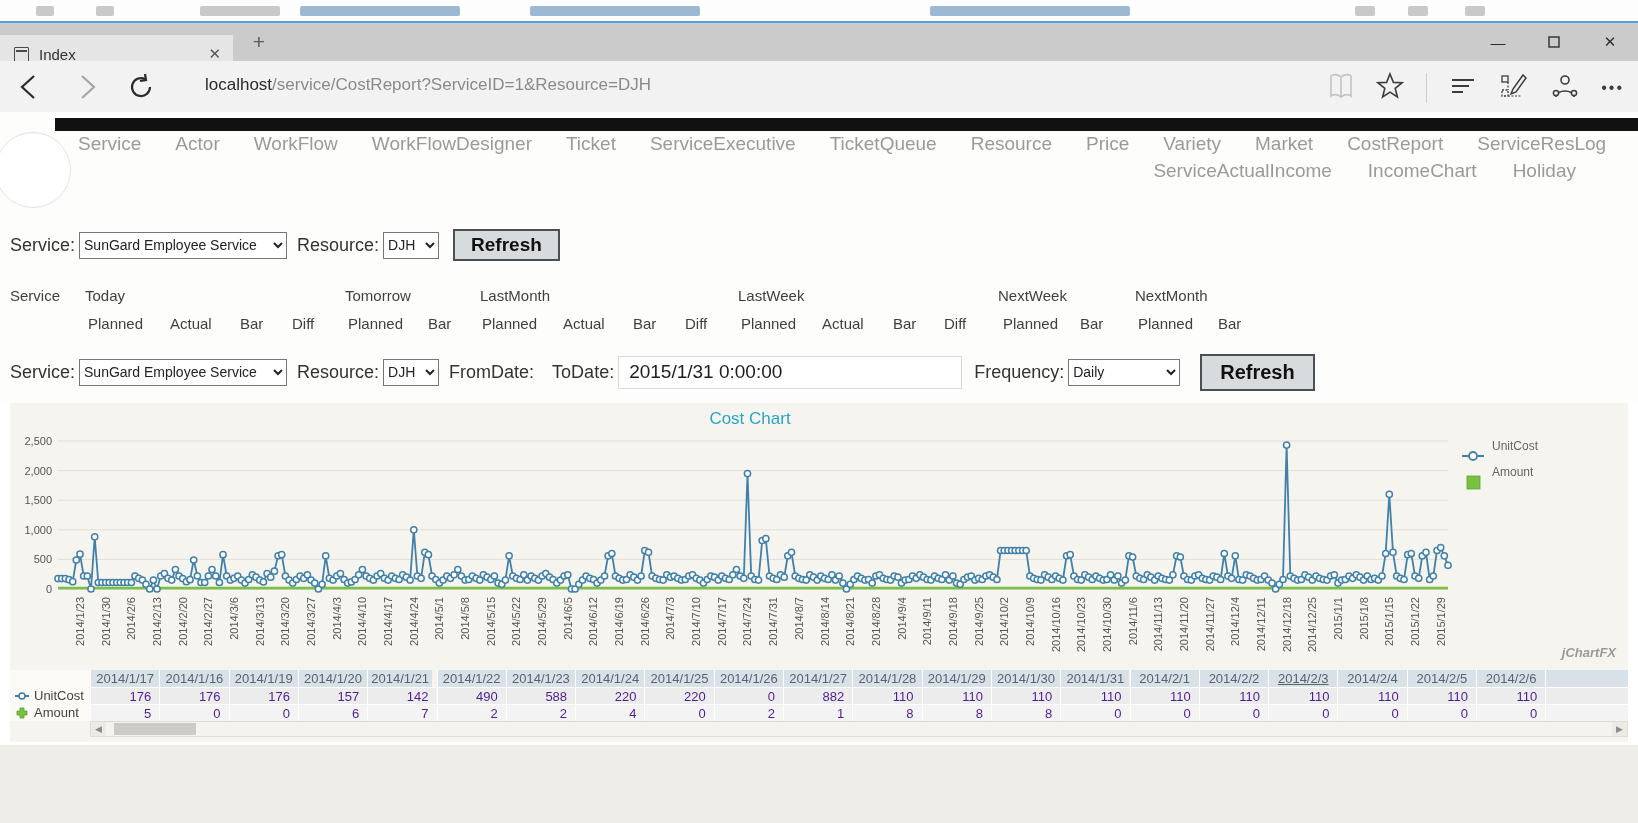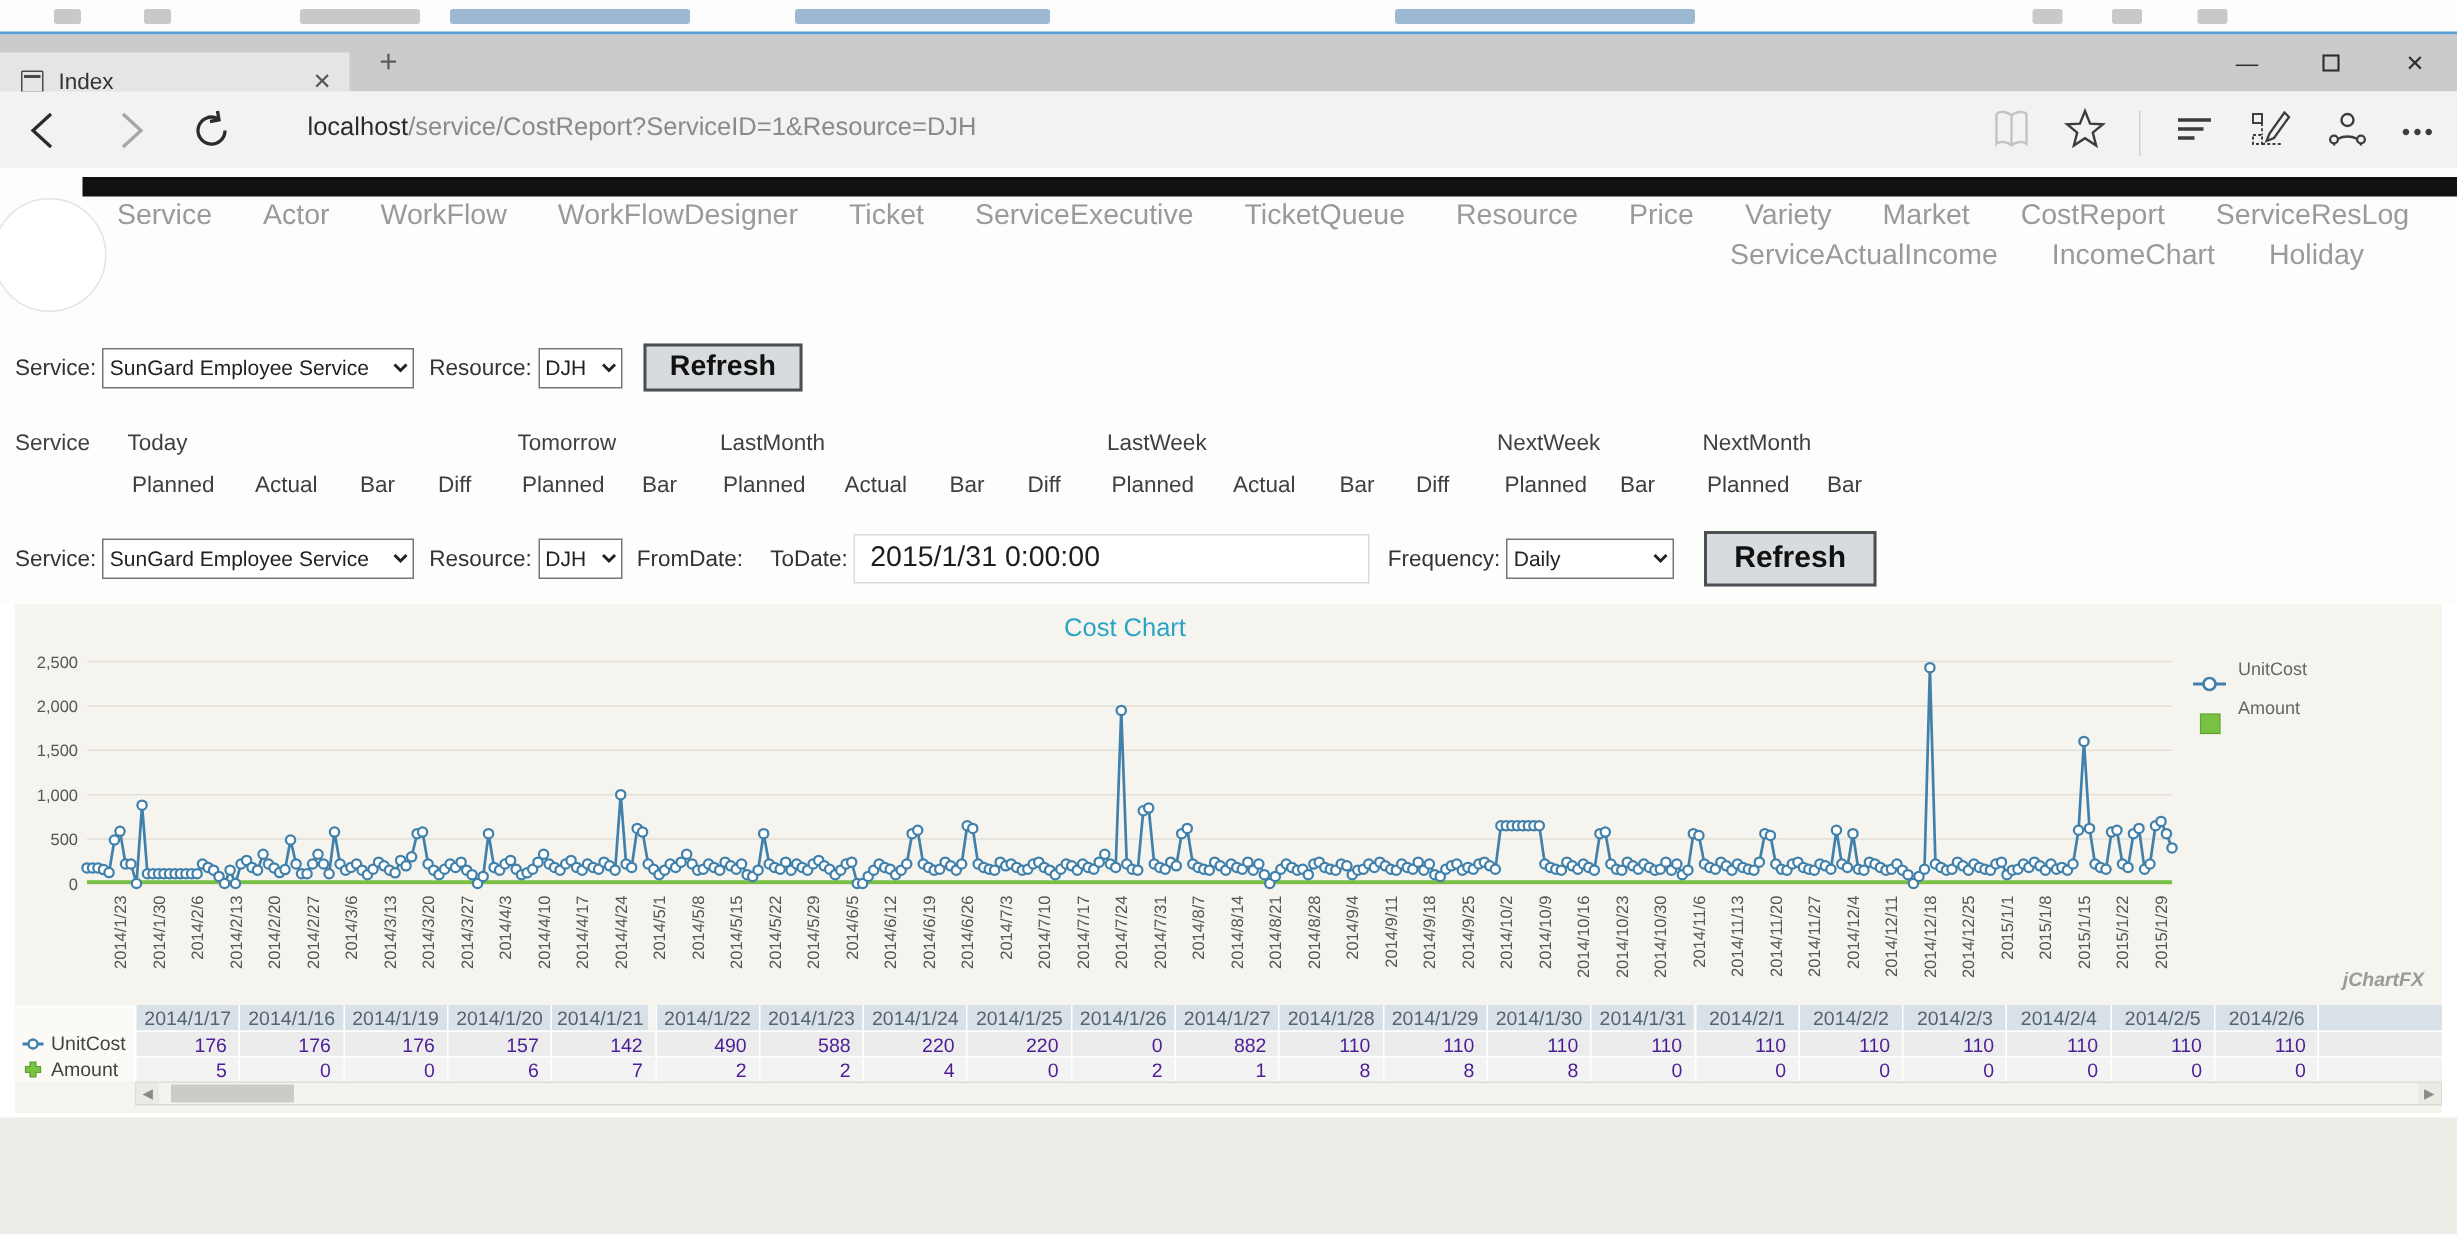--- a/index.html
+++ b/index.html
@@ -36,21 +36,21 @@
   
   .content-top { position:absolute; left:0; top:112px; width:1638px; height:291px; background:#fdfdfb; }
   .black-bar { position:absolute; left:55px; top:6px; width:1583px; height:13px; background:#111; }
   .white-circle { position:absolute; left:-5px; top:20px; width:76px; height:76px; border-radius:50%; background:#fff; border:1px solid #e3e3e0; }
   .nav-row1 { position:absolute; left:78px; top:21px; width:1560px; display:flex; gap:34px; overflow:hidden; white-space:nowrap; }
   .nav-row2 { position:absolute; right:62px; top:48px; display:flex; gap:36px; white-space:nowrap; }
   .nav-item { font-size:19px; color:#9a9a9a; cursor:pointer; }
 
   
   .filter1 { position:absolute; left:10px; top:113px; height:40px; display:flex; align-items:center; }
-  .flabel { font-size:15px; color:#333; margin-right:4px; }
+  .flabel { font-size:18px; color:#333; margin-right:4px; }
   select.ctl { font-size:14px; color:#222; height:27px; border:1px solid #767676; background:#fff; border-radius:0; margin-right:10px;
     font-family:"Liberation Sans",sans-serif; }
   .btn-refresh { font-size:19px; font-weight:bold; color:#111; background:#d8dbde; border:2px solid #4a4f52; padding:3px 16px; cursor:pointer;
     font-family:"Liberation Sans",sans-serif; }
 
   
   .summary { position:absolute; left:0; top:165px; width:1638px; height:70px; }
   .sum-cell { position:absolute; font-size:15px; color:#3f3f3f; white-space:nowrap; }
 
   
@@ -719,21 +719,21 @@
           <div class="dcell head" style="left: 565.1px; width: 69.3px;">2014/1/24</div>
           <div class="dcell head" style="left: 634.4px; width: 69.3px;">2014/1/25</div>
           <div class="dcell head" style="left: 703.7px; width: 69.3px;">2014/1/26</div>
           <div class="dcell head" style="left: 773px; width: 69.3px;">2014/1/27</div>
           <div class="dcell head" style="left: 842.3px; width: 69.3px;">2014/1/28</div>
           <div class="dcell head" style="left: 911.6px; width: 69.3px;">2014/1/29</div>
           <div class="dcell head" style="left: 980.9px; width: 69.3px;">2014/1/30</div>
           <div class="dcell head" style="left: 1050.2px; width: 69.3px;">2014/1/31</div>
           <div class="dcell head" style="left: 1119.5px; width: 69.3px;">2014/2/1</div>
           <div class="dcell head" style="left: 1188.8px; width: 69.3px;">2014/2/2</div>
-          <div class="dcell head" style="left: 1258.1px; width: 69.3px;">2014/2/3</div>
+          <div class="dcell head" style="left: 1258.1px; width: 69.3px; text-decoration: underline;">2014/2/3</div>
           <div class="dcell head" style="left: 1327.4px; width: 69.3px;">2014/2/4</div>
           <div class="dcell head" style="left: 1396.7px; width: 69.3px;">2014/2/5</div>
           <div class="dcell head" style="left: 1466px; width: 69.3px;">2014/2/6</div>
           <div class="dcell head" style="left: 1535.3px; width: 82.7px;"></div>
         </div>
         <div class="drow" style="top: 17px;">
           <div class="dcell label" style="left: 0px; width: 80px;">
             <svg width="16" height="12">
               <line x1="1" y1="6" x2="15" y2="6" stroke="#4080aa" stroke-width="2"></line>
               <circle cx="8" cy="6" r="3" fill="#fff" stroke="#4080aa" stroke-width="1.6"></circle>

